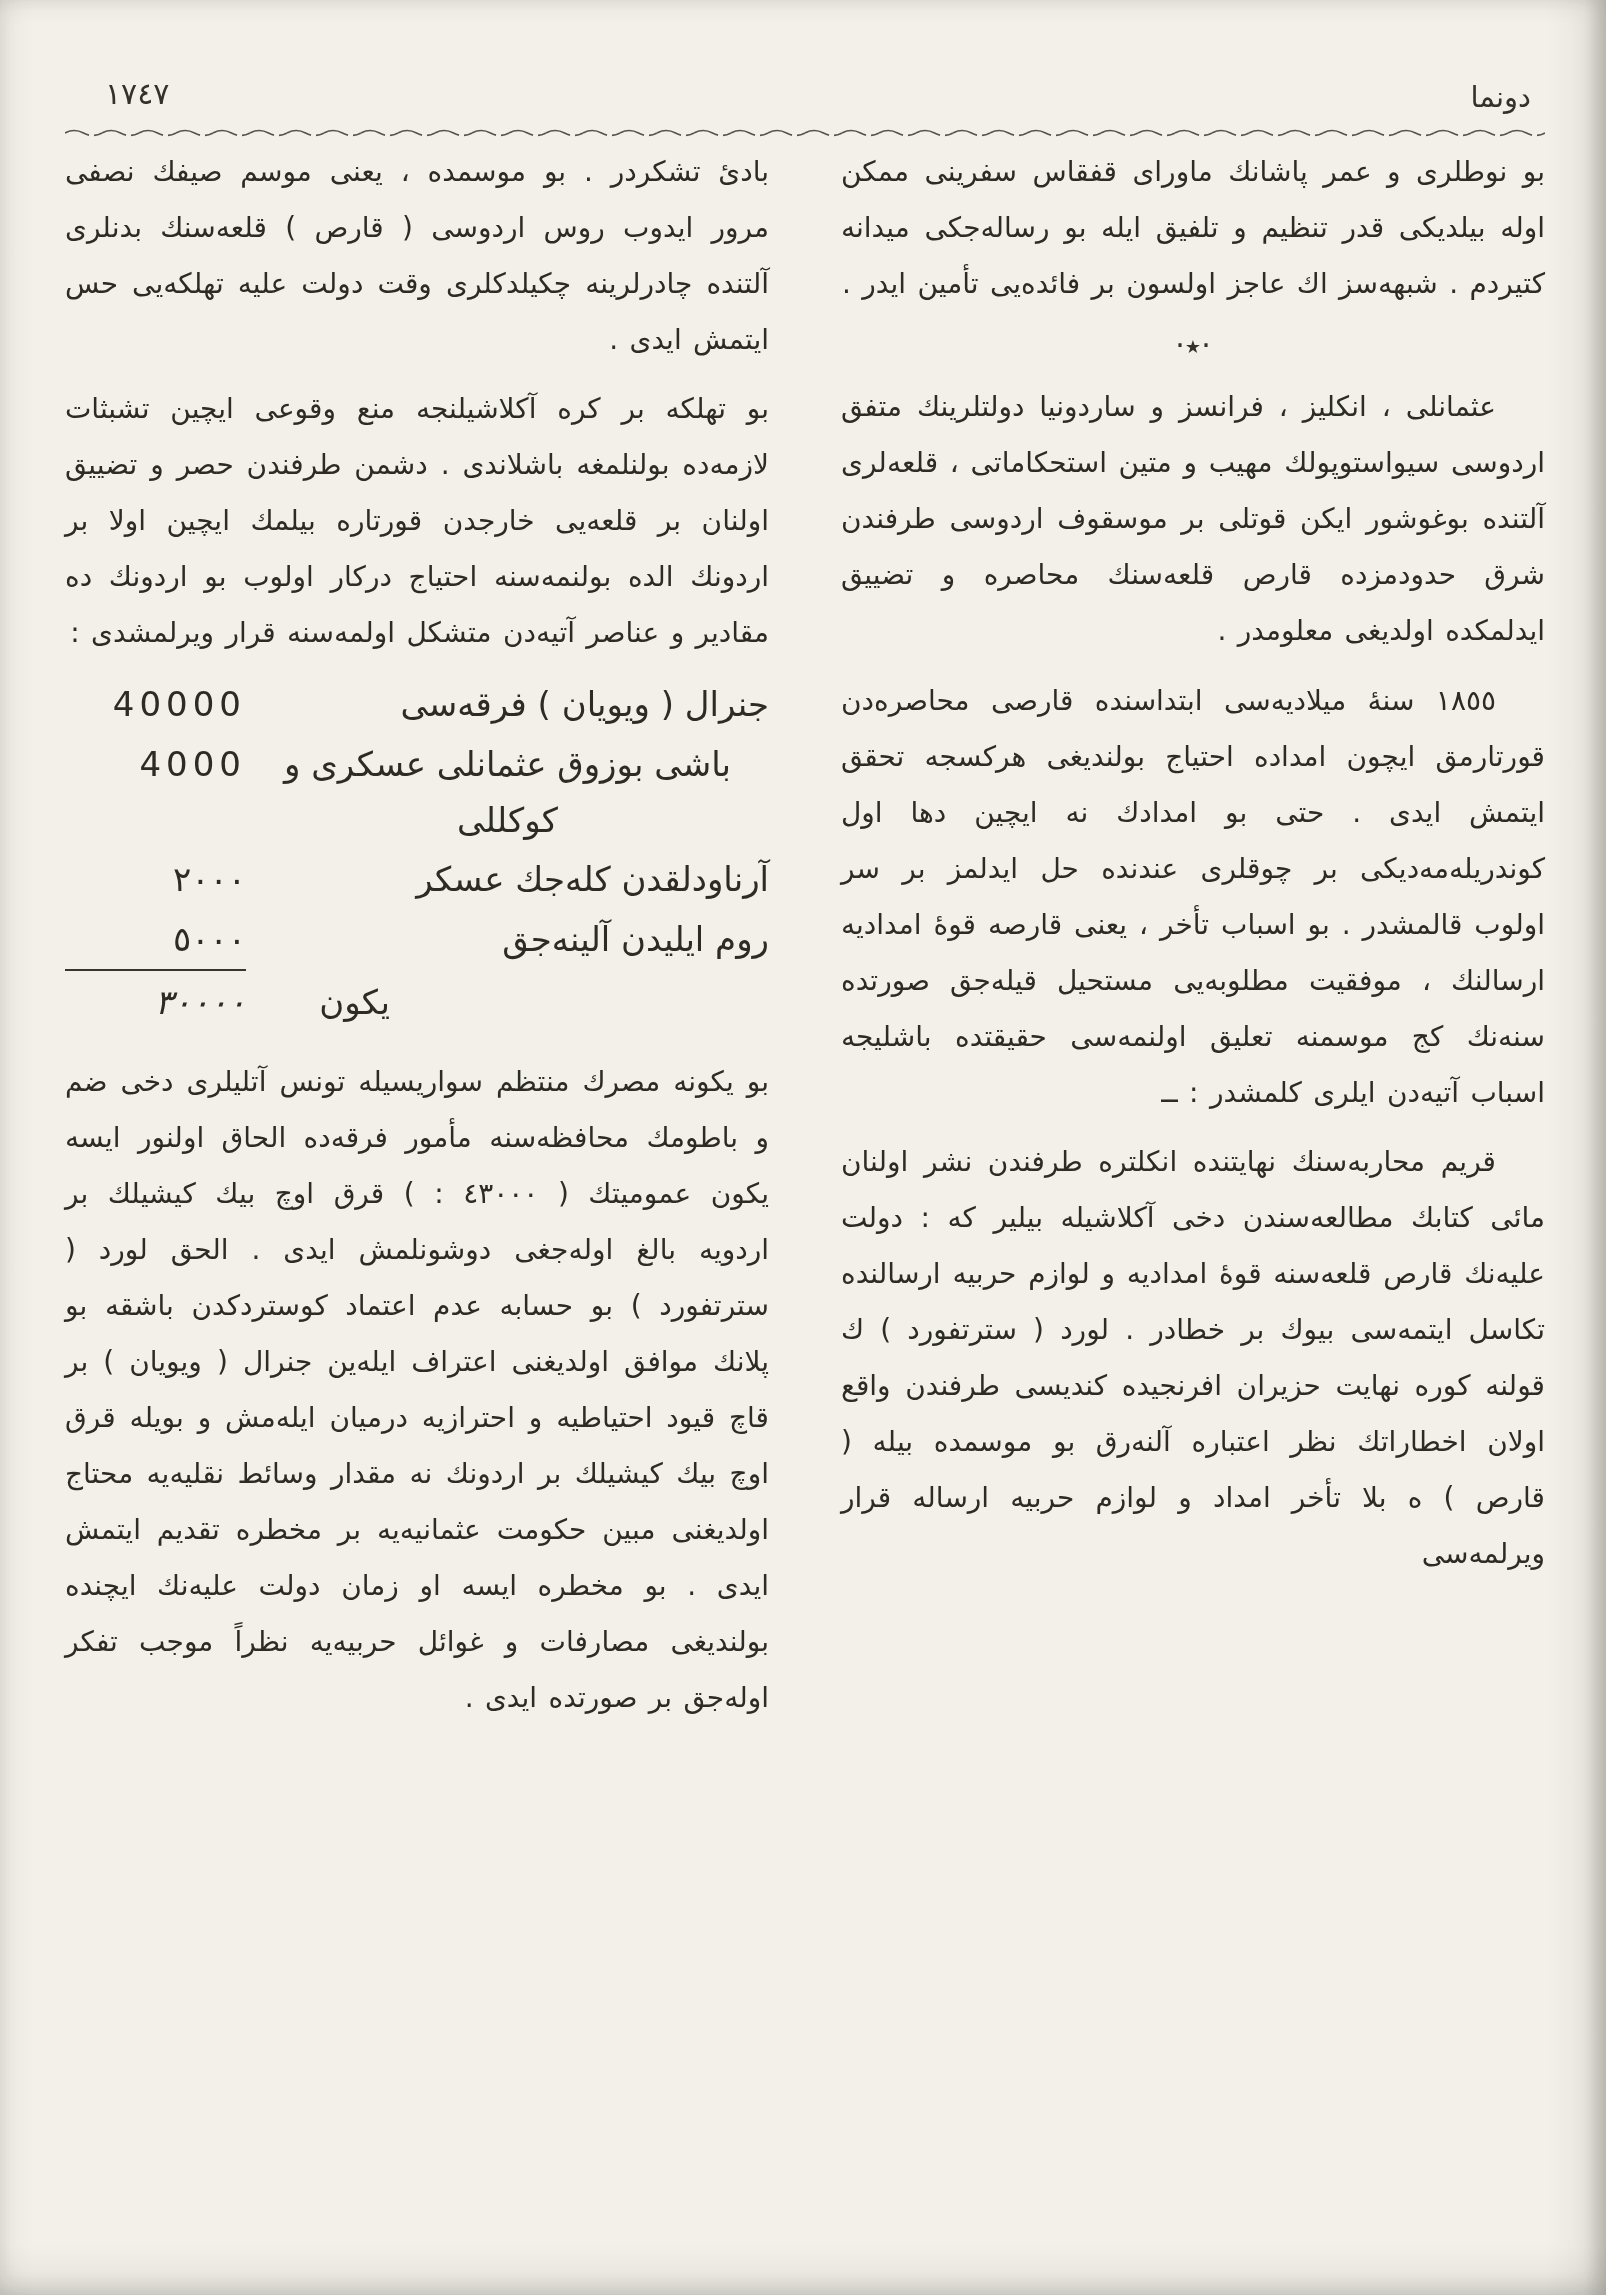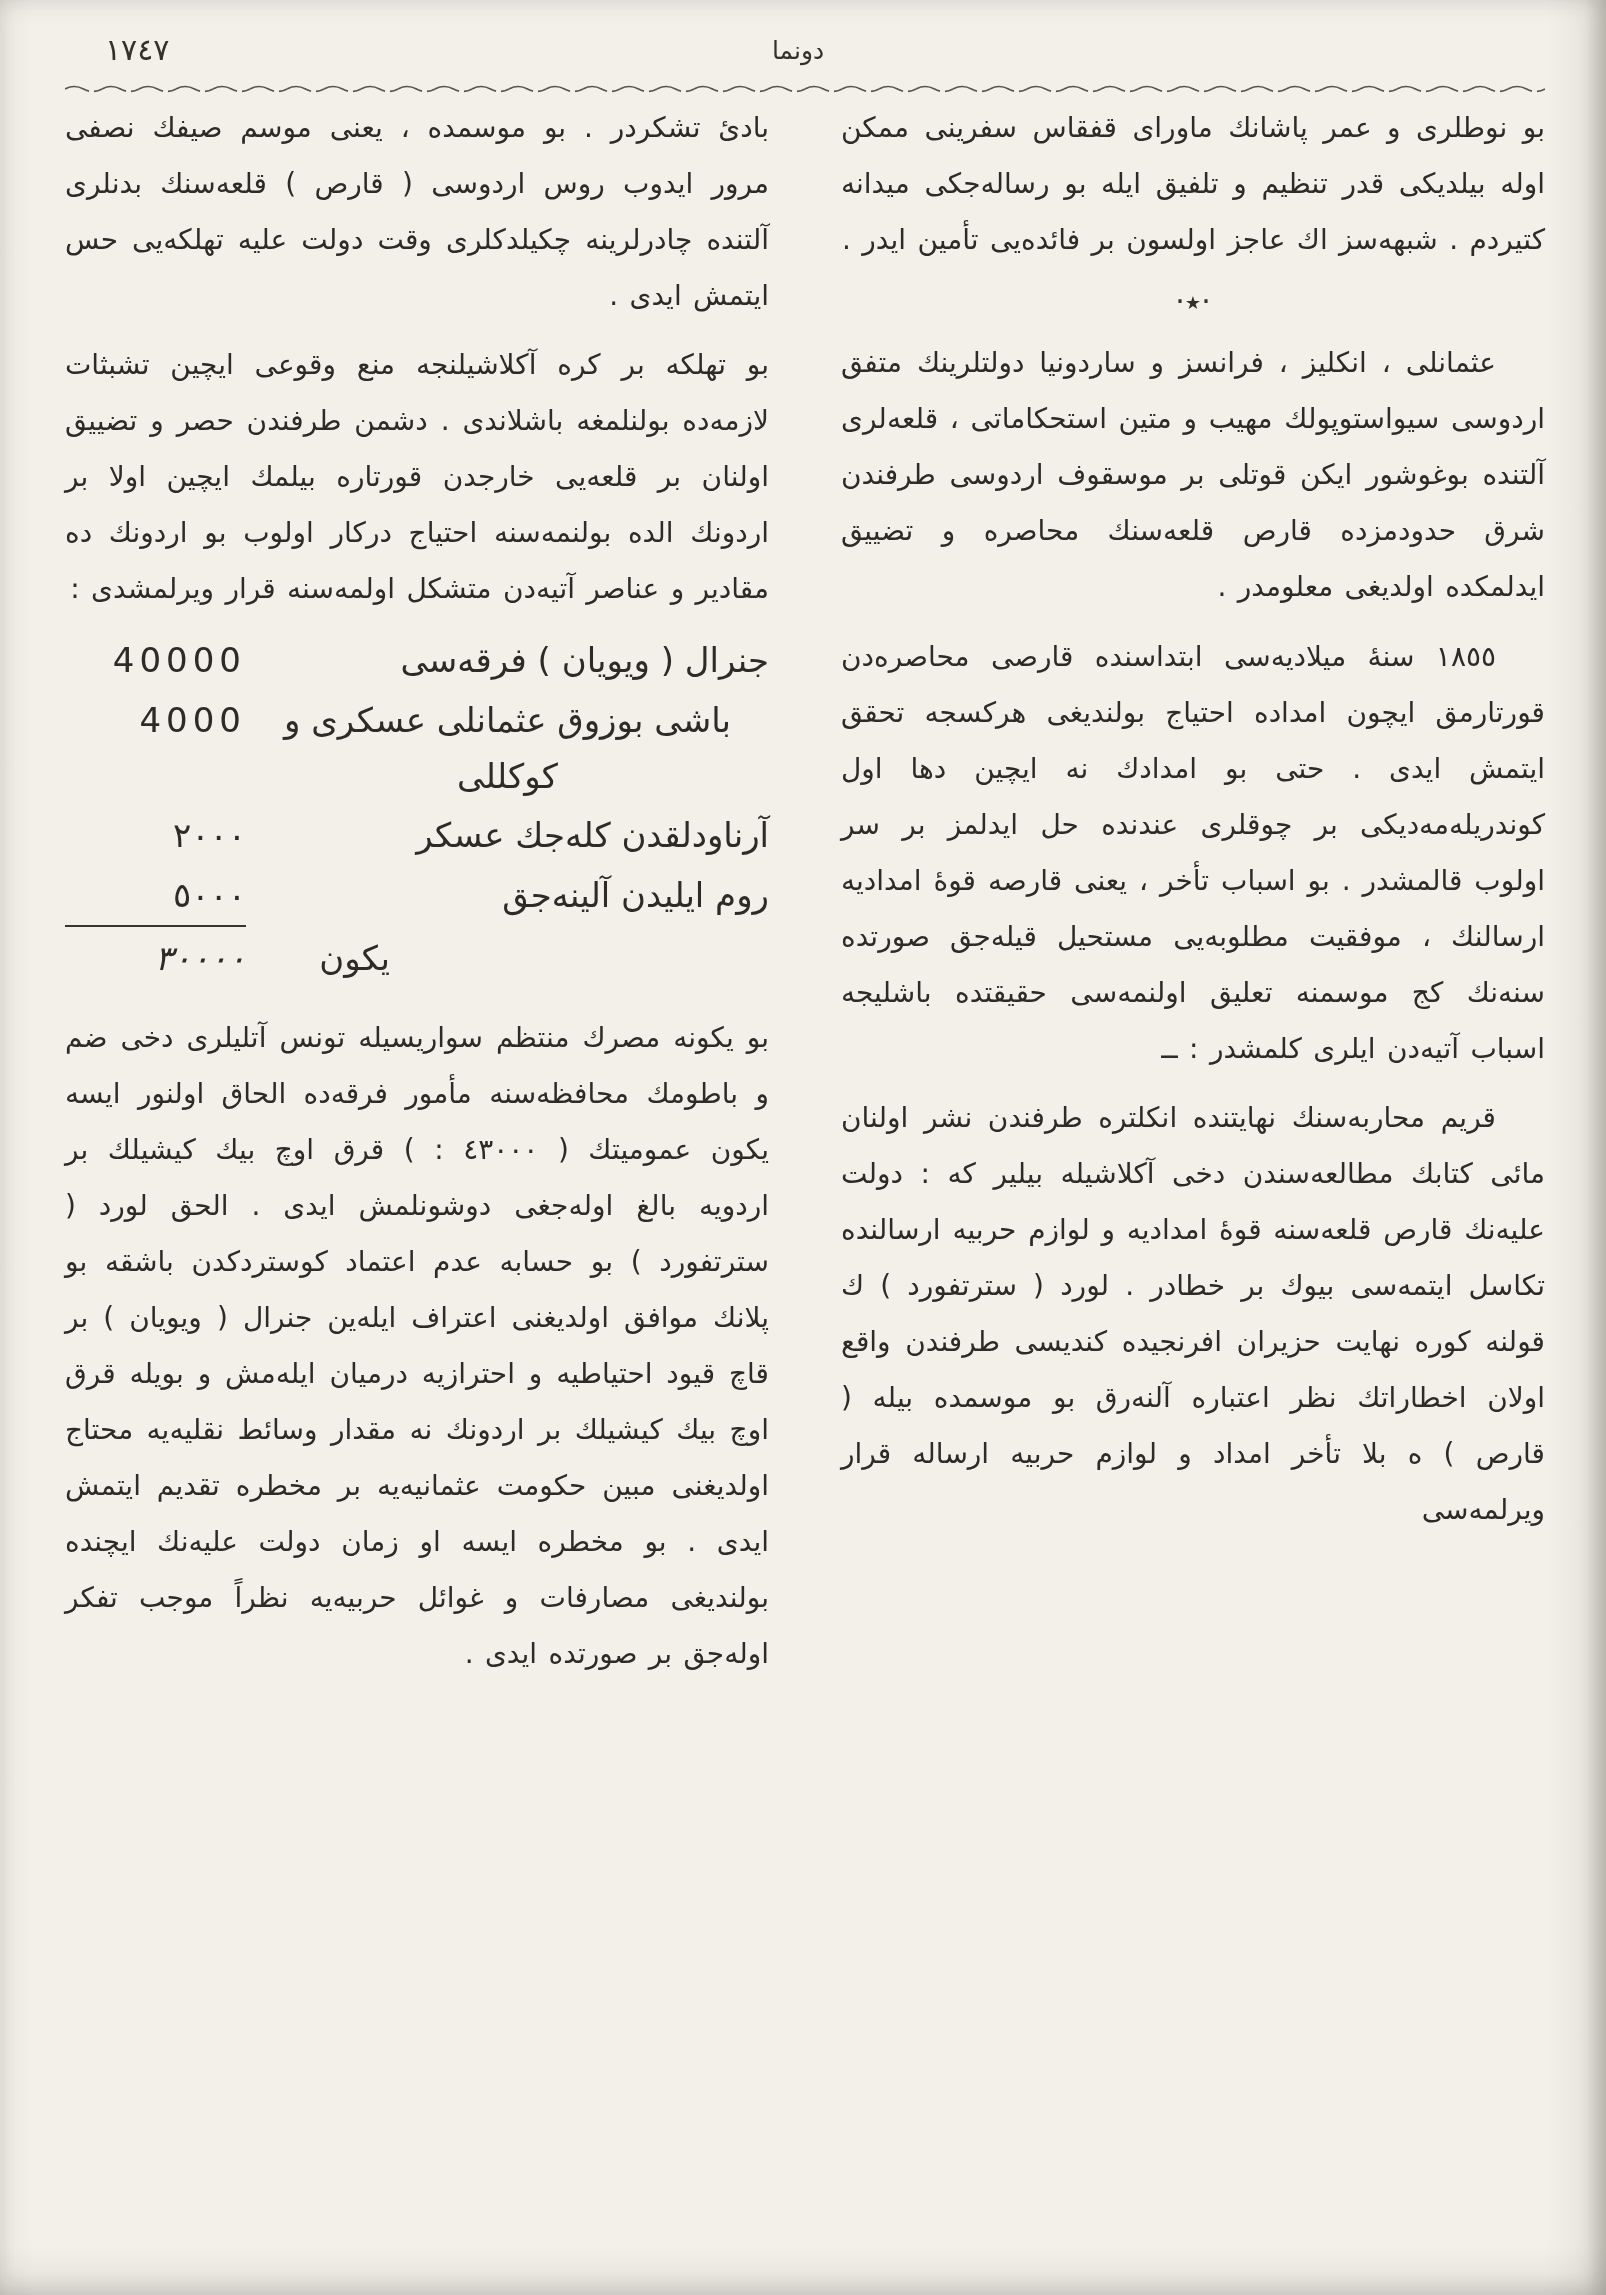--- a/index.html
+++ b/index.html
@@ -21,36 +21,37 @@
     overflow: hidden;
     box-sizing: border-box;
     padding: 29px 61px 25px 66px;
     font-family: "DejaVu Sans", sans-serif;
     color: #2d2b25;
     direction: rtl;
   }
   .page-header {
     position: relative;
     height: 49px;
+    margin-top: 44px;
   }
   .page-number {
     position: absolute;
     left: 40px;
     top: 3.4px;
     font-size: 30px;
     letter-spacing: 3.4px;
     color: #33312a;
   }
   .journal-title {
     position: absolute;
     left: 0;
     right: 14px;
     top: 6.7px;
-    text-align: center;
-    font-size: 25px;
+    text-align: right;
+    font-size: 29px;
     letter-spacing: 2.5px;
     color: #33312a;
   }
   .header-rule {
     margin: 3.4px 0 8.4px 0;
     height: 10px;
     opacity: 0.85;
   }
   .columns {
     display: flex;

